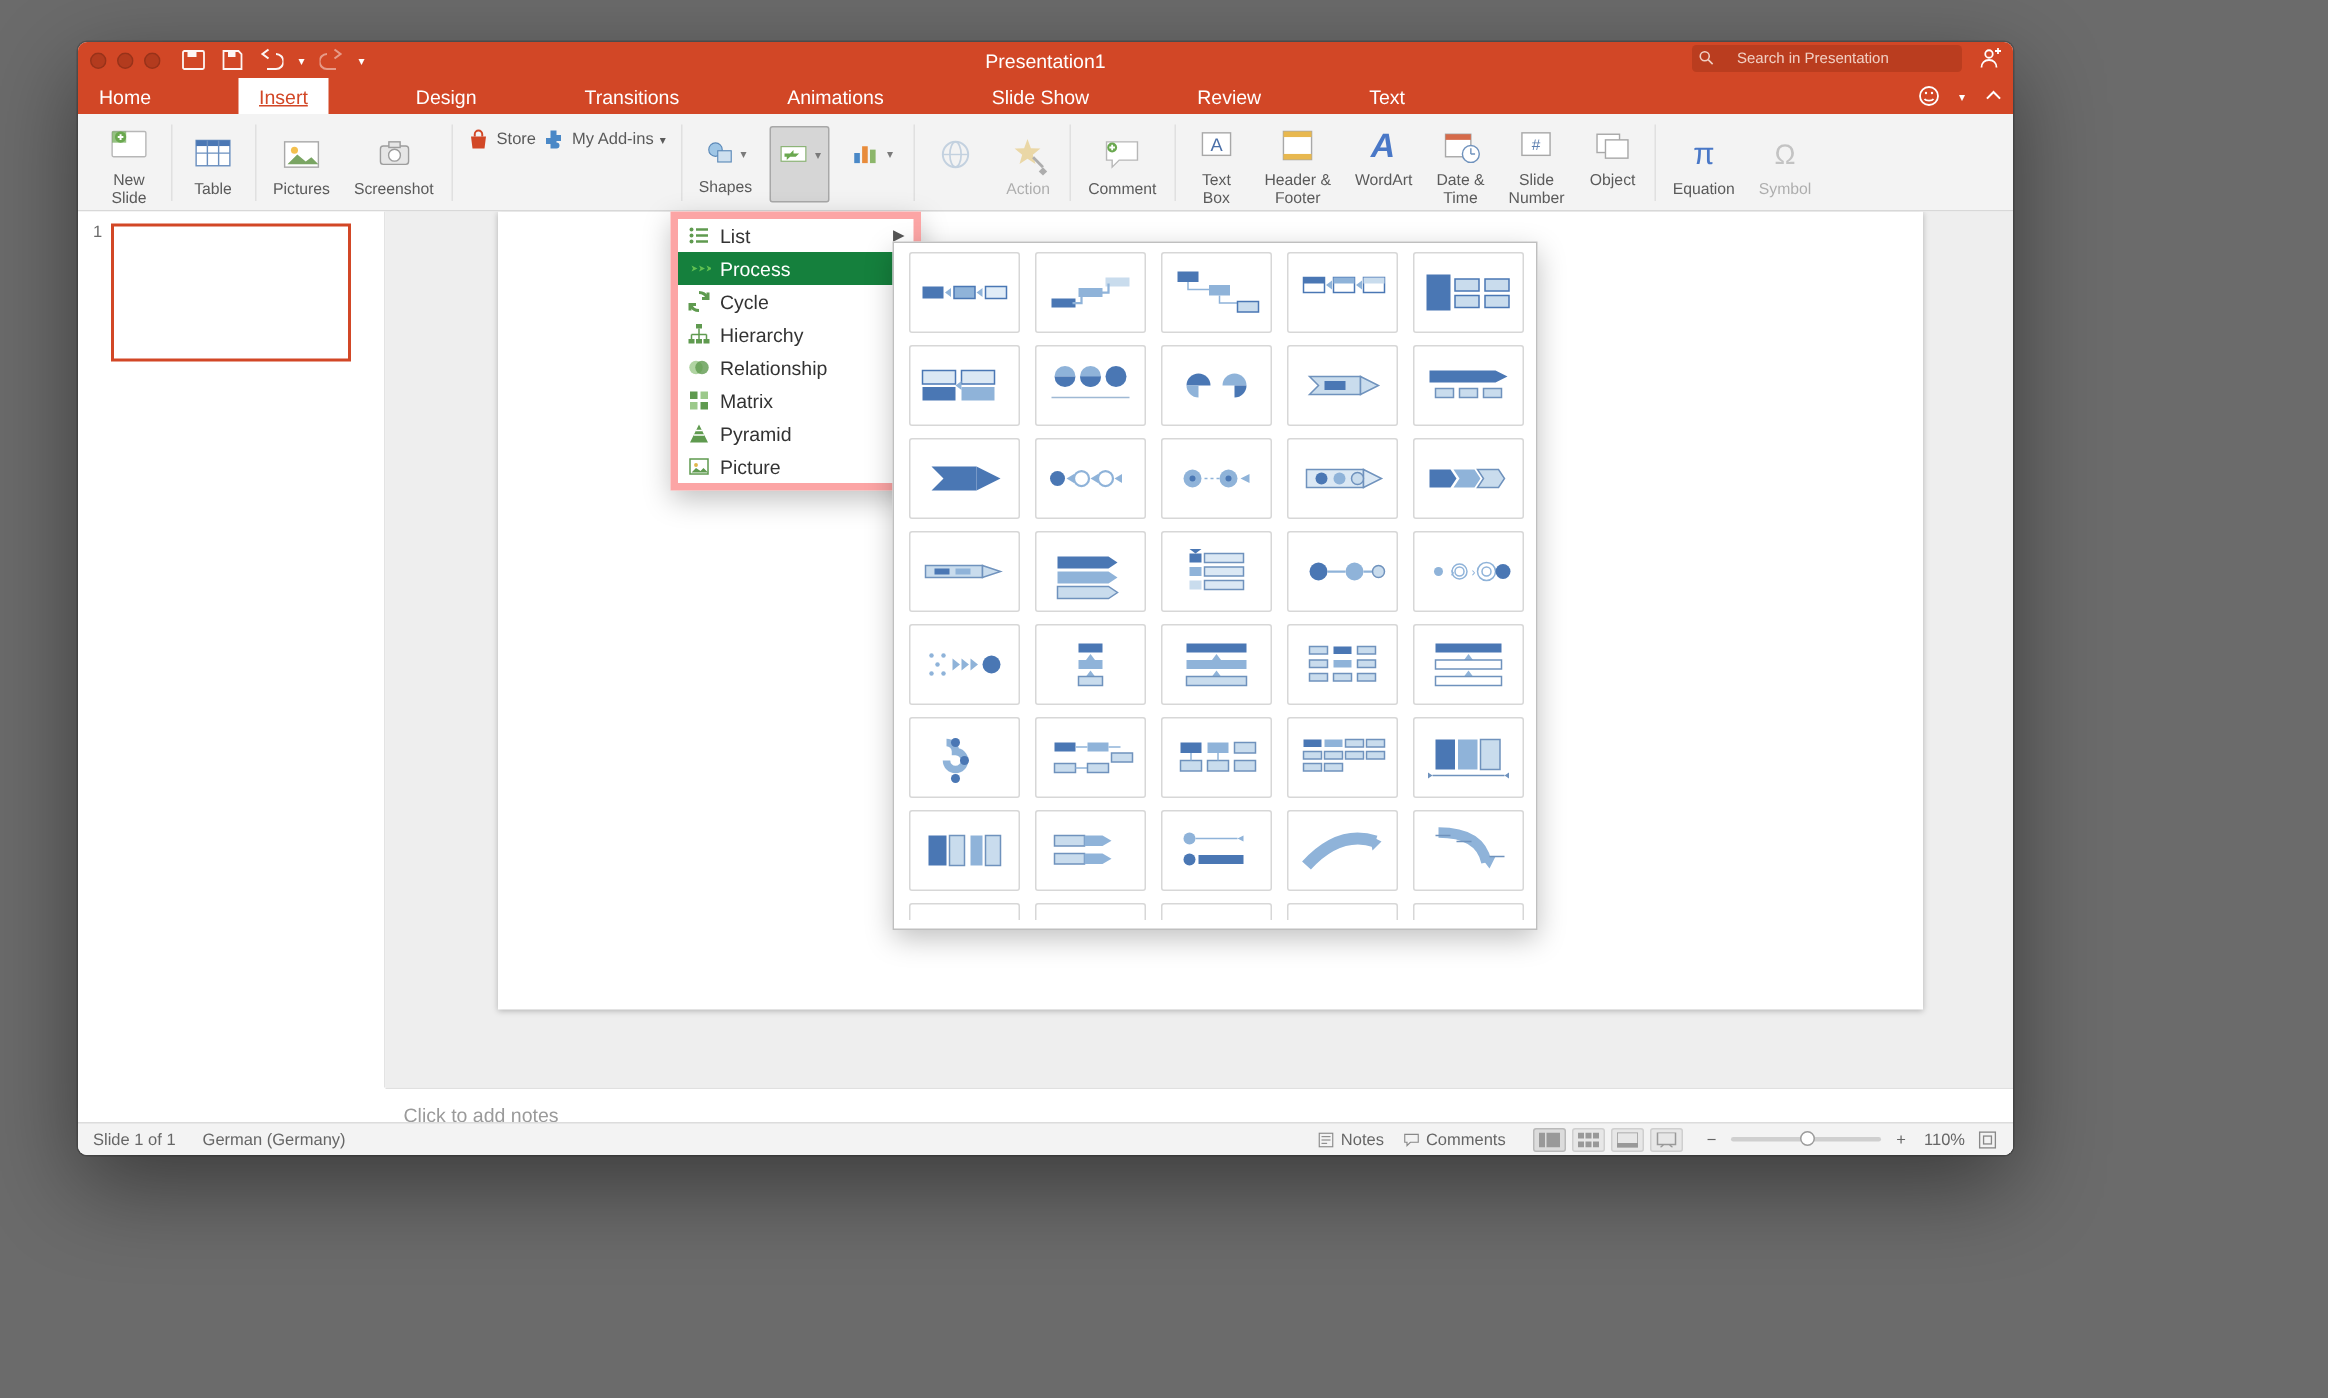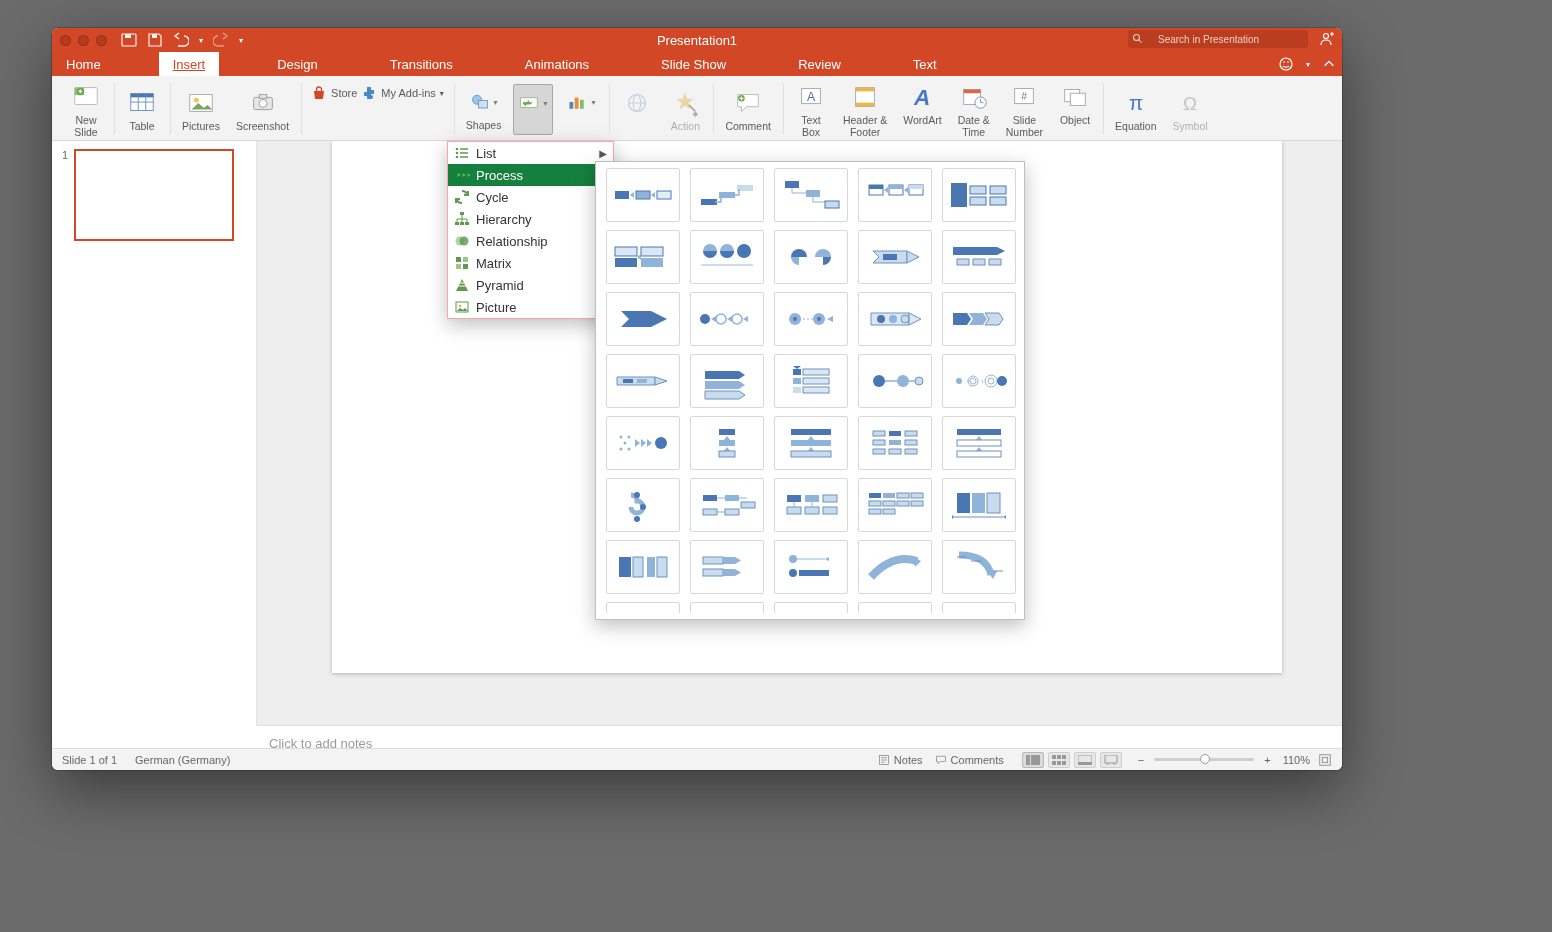--- a/index.html
+++ b/index.html
@@ -67,21 +67,21 @@
 .status-btn { display:flex; align-items:center; gap:4px; padding:0 6px; }
 .status-btn svg { width:12px; height:12px; }
 .view-btn { width:22px; height:16px; background:#e7e7e7; border:1px solid #cfcfcf; border-radius:2px; margin:0 2px; display:flex;align-items:center;justify-content:center;}
 .view-btn.active{ background:#dcdcdc; border-color:#b9b9b9;}
 .slider { width:100px; height:3px; background:#cfcfcf; border-radius:2px; position:relative; margin:0 6px;}
 .slider .knob { position:absolute; left:46px; top:-4px; width:10px; height:10px; background:#fff; border:1px solid #9c9c9c; border-radius:50%; }
 
 
 .sa-menu {
   position:absolute; left:395px; top:113px; width:167px;
-  background:#fff; border:1px solid #fca5a5; box-shadow:0 6px 18px rgba(0,0,0,.25);
+  background:#fff; border:5px solid #fca5a5; box-shadow:0 6px 18px rgba(0,0,0,.25);
   font-size:13px; color:#333;
 }
 .sa-item { height:22px; display:flex; align-items:center; padding:0 8px 0 6px; gap:6px; position:relative; }
 .sa-item.sel { background:#15803d; color:#fff; }
 .sa-item .ic { width:16px; height:16px; display:flex; align-items:center; justify-content:center; }
 .sa-item .ic svg { width:16px; height:16px; }
 .sa-item .ar { position:absolute; right:6px; font-size:10px; color:#555; }
 .sa-item.sel .ar { color:#fff; }
 
 

